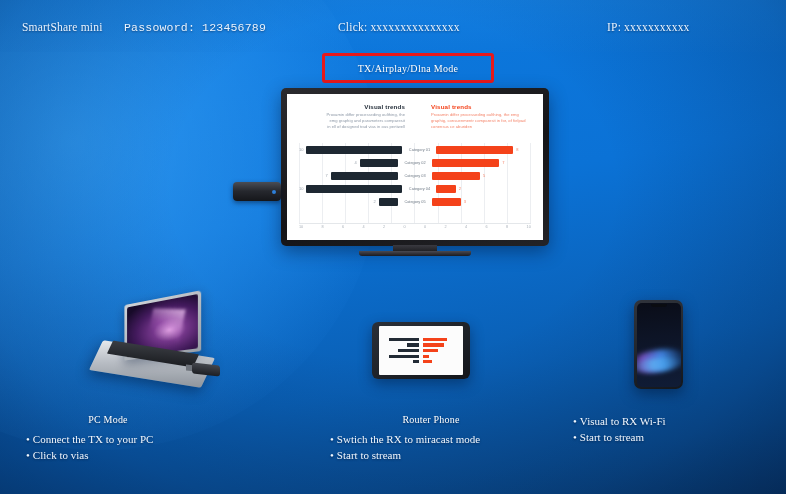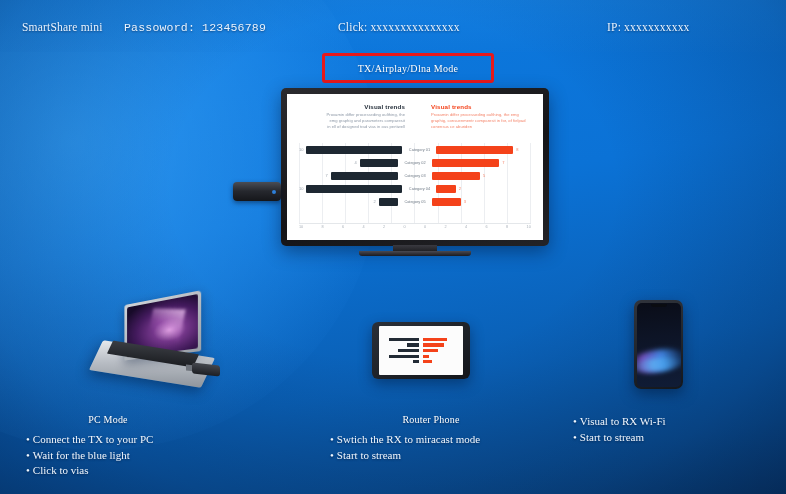--- a/index.html
+++ b/index.html
@@ -693,21 +693,20 @@
       <div class="ip-notch"></div>
       <div class="ip-wave1"></div>
       <div class="ip-wave2"></div>
     </div>
   </div>
 
   <div class="col col-pc">
     <div class="col-title">PC Mode</div>
     <ul class="bullets" id="list-pc">
         <li>Connect the TX to your PC</li>
-        <li>Wait for the blue light</li>
         <li>Click to vias</li>
       </ul>
   </div>
 
   <div class="col col-android">
     <div class="col-title">Router Phone</div>
     <ul class="bullets" id="list-android">
         <li>Swtich the RX to miracast mode</li>
         <li>Start to stream</li>
       </ul>

